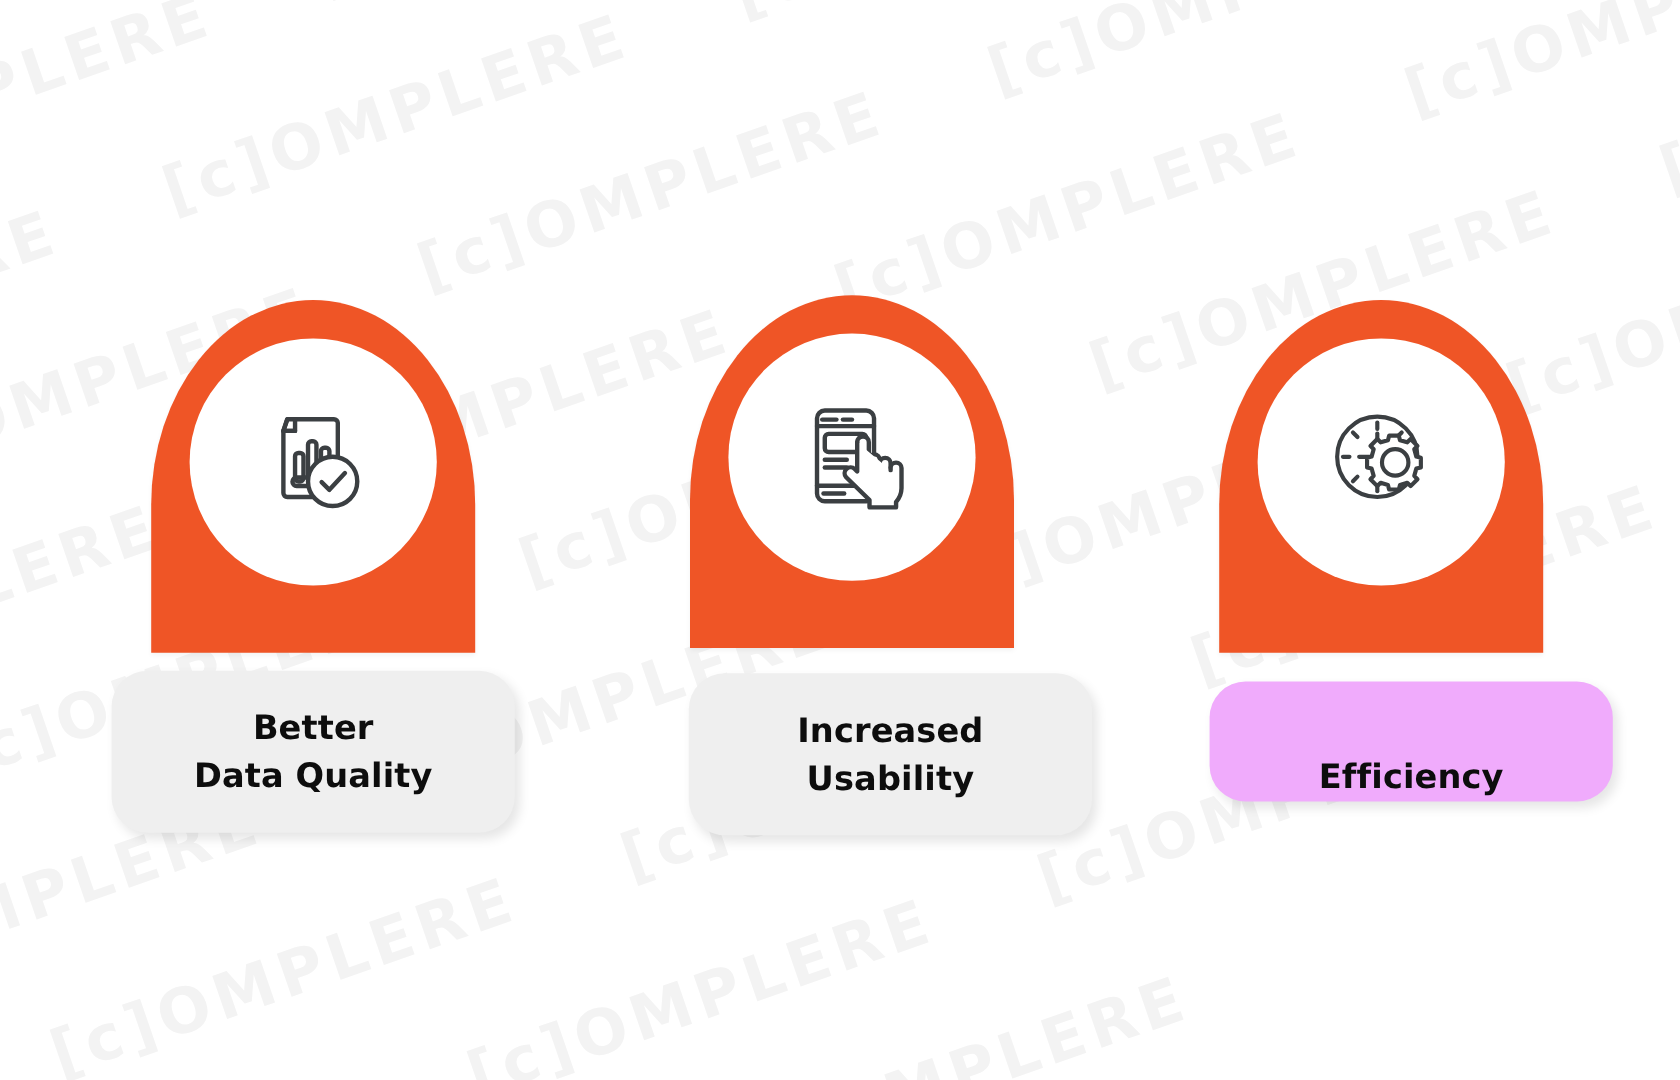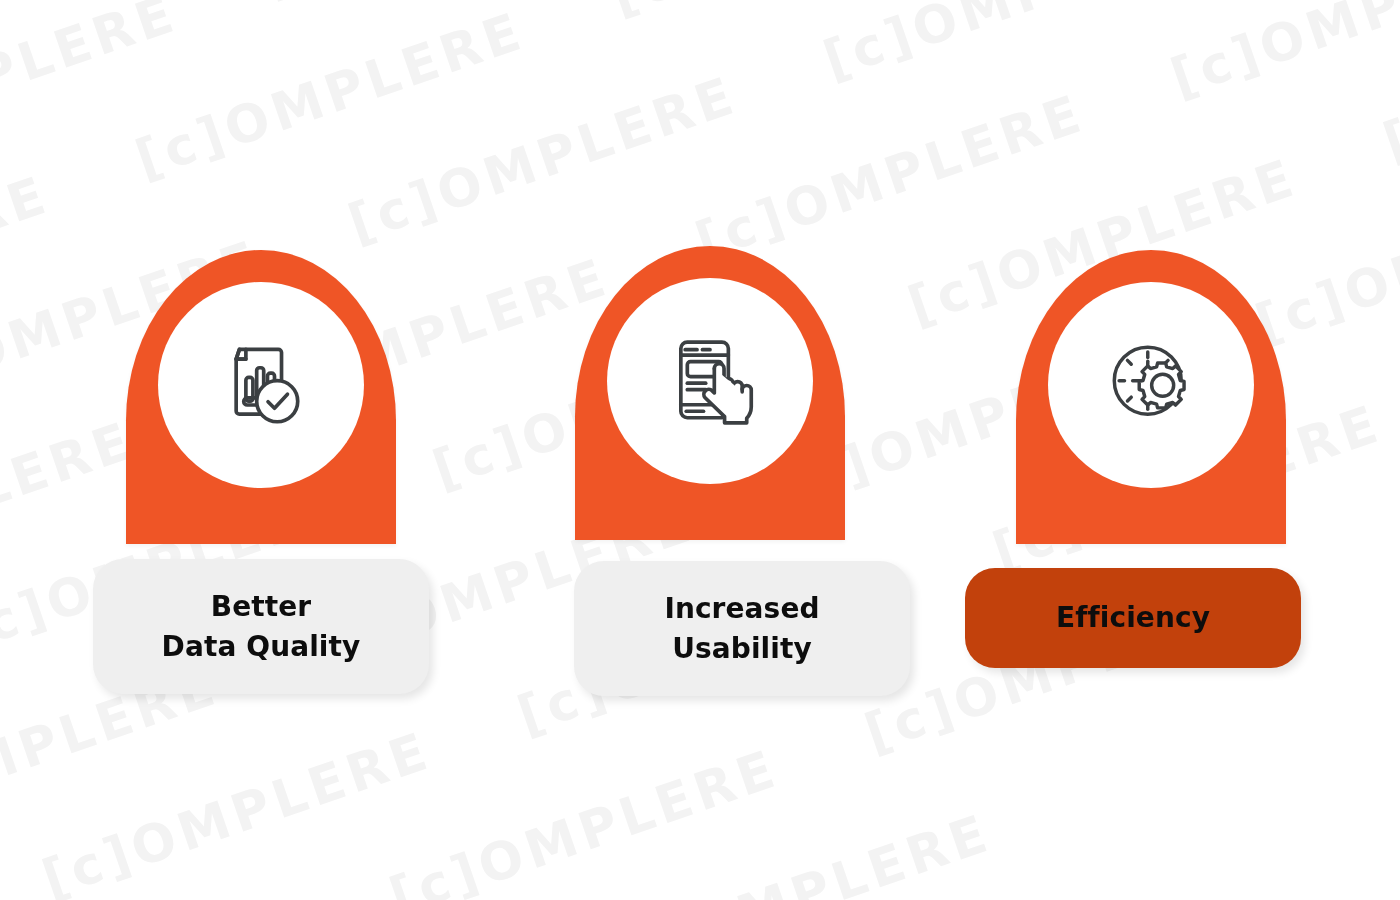--- a/index.html
+++ b/index.html
@@ -256,18 +256,18 @@
             <path d="M64.5 33.2 l5.6 1.6 2.6 -2.5 5.3 5.3 -2.5 2.6 1.6 5.6 3.5 0.9 v7.5
                      l-3.5 0.9 -1.6 5.6 2.5 2.6 -5.3 5.3 -2.6 -2.5 -5.6 1.6 -0.9 3.5 h-7.5
                      l-0.9 -3.5 -5.6 -1.6 -2.6 2.5 -5.3 -5.3 2.5 -2.6 -1.6 -5.6 -3.5 -0.9 v-7.5
                      l3.5 -0.9 1.6 -5.6 -2.5 -2.6 5.3 -5.3 2.6 2.5 5.6 -1.6 0.9 -3.5 h7.5 Z" fill="#ffffff"></path>
             <circle cx="60.8" cy="50.3" r="10.2" fill="#ffffff"></circle>
           </svg>
         </div>
       </div>
     </div>
 
-    <div class="label-card" id="card-2" style="left: 965px; top: 568px; width: 336px; height: 100px; background: #c2410c;">
+    <div class="label-card" id="card-2" style="left: 1008px; top: 568px; width: 336px; height: 100px; background: #f0abfc; align-items: flex-end;">
       <span class="label-text">Efficiency</span>
     </div>
   </div>
 
 </div>
 
 </body></html>

